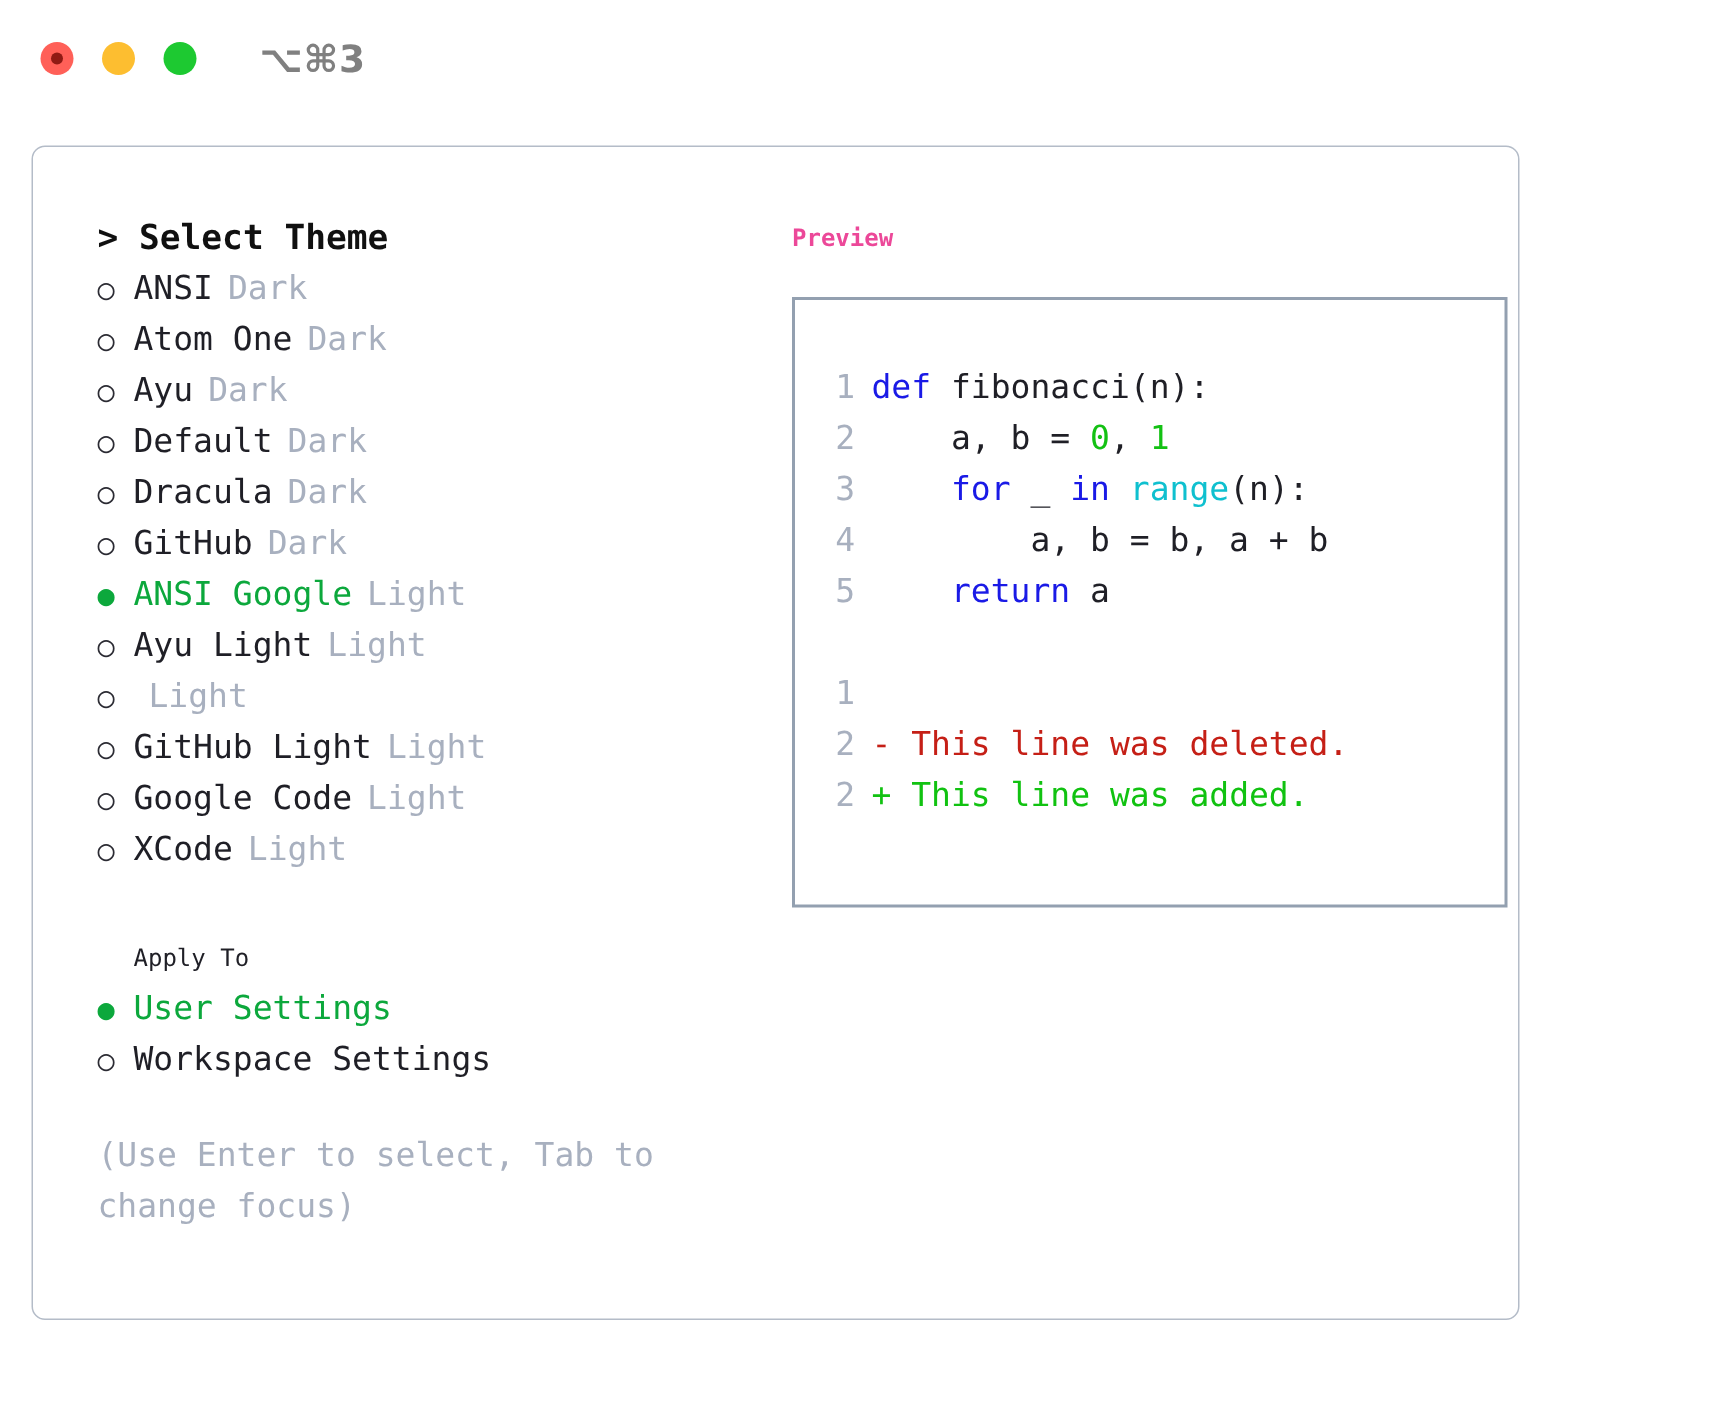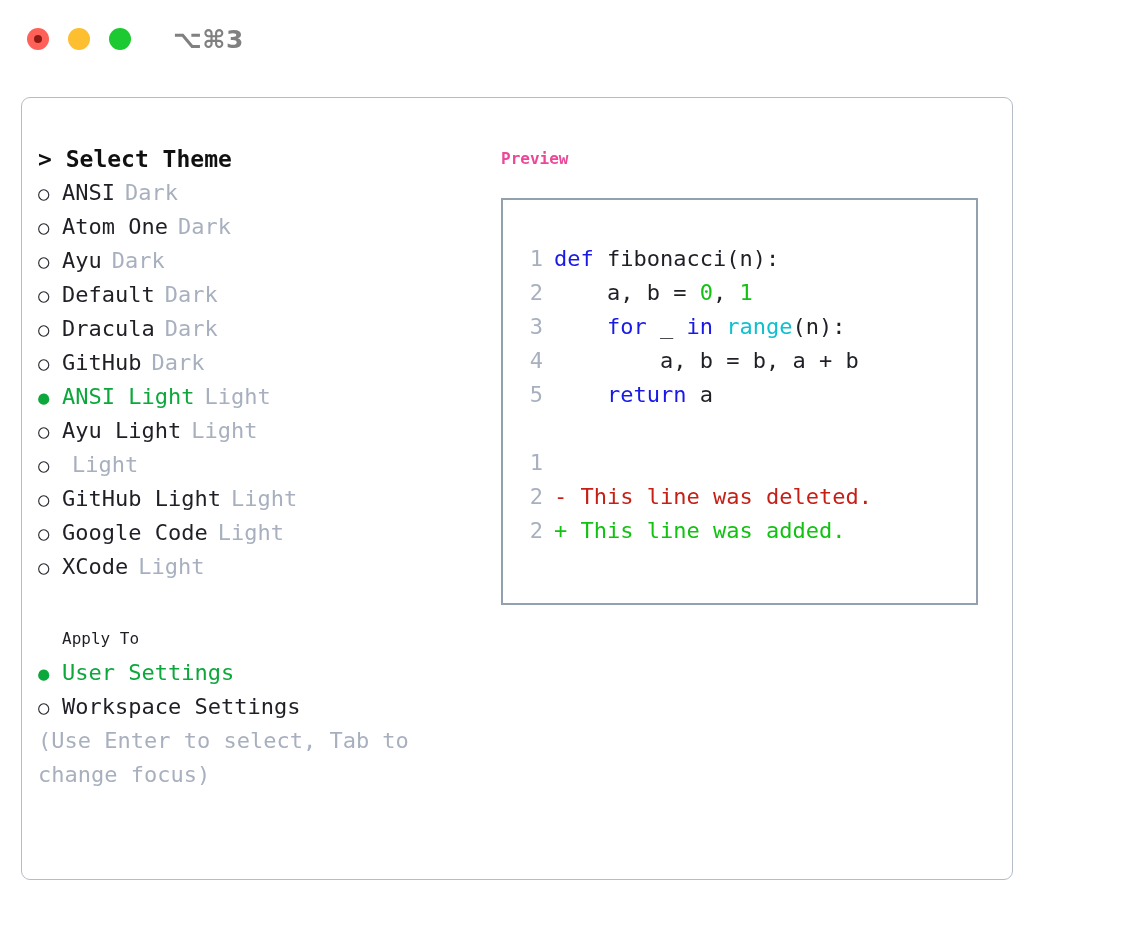--- a/index.html
+++ b/index.html
@@ -67,20 +67,21 @@
   #card {
     position: absolute;
     left: 21px;
     top: 97px;
     width: 992px;
     height: 783px;
     border: 1px solid #b4bcc8;
     border-radius: 9px;
     box-sizing: border-box;
     background: #ffffff;
+    padding-left: 27px;
   }
   #card-inner {
     position: relative;
     width: 100%;
     height: 100%;
   }
   
   #left-pane {
     position: absolute;
     left: 16px;
@@ -120,20 +121,21 @@
   }
   .section-gap { height: 38px; }
   #apply-title {
     font-size: 16px;
     color: #1f1f26;
     line-height: 34px;
     padding-left: 24px;
     white-space: pre;
   }
   #hint {
+    margin-top: 30px;
     font-size: 22px;
     line-height: 34px;
     color: #a8b0bf;
     width: 410px;
     white-space: pre-wrap;
   }
   
   #right-pane {
     position: absolute;
     left: 479px;
@@ -205,21 +207,21 @@
 
       <div id="left-pane">
         <div class="pane-title">&gt; Select Theme</div>
         <div id="theme-list">
             <div class="opt-row"><span class="bullet">○</span><span class="opt-label">ANSI</span><span class="opt-tag">Dark</span></div>
             <div class="opt-row"><span class="bullet">○</span><span class="opt-label">Atom One</span><span class="opt-tag">Dark</span></div>
             <div class="opt-row"><span class="bullet">○</span><span class="opt-label">Ayu</span><span class="opt-tag">Dark</span></div>
             <div class="opt-row"><span class="bullet">○</span><span class="opt-label">Default</span><span class="opt-tag">Dark</span></div>
             <div class="opt-row"><span class="bullet">○</span><span class="opt-label">Dracula</span><span class="opt-tag">Dark</span></div>
             <div class="opt-row"><span class="bullet">○</span><span class="opt-label">GitHub</span><span class="opt-tag">Dark</span></div>
-            <div class="opt-row selected"><span class="bullet selected">●</span><span class="opt-label">ANSI Light</span><span class="opt-tag">Light</span></div>
+            <div class="opt-row selected"><span class="bullet selected">●</span><span class="opt-label">ANSI Google</span><span class="opt-tag">Light</span></div>
             <div class="opt-row"><span class="bullet">○</span><span class="opt-label">Ayu Light</span><span class="opt-tag">Light</span></div>
             <div class="opt-row"><span class="bullet">○</span><span class="opt-tag">Light</span></div>
             <div class="opt-row"><span class="bullet">○</span><span class="opt-label">GitHub Light</span><span class="opt-tag">Light</span></div>
             <div class="opt-row"><span class="bullet">○</span><span class="opt-label">Google Code</span><span class="opt-tag">Light</span></div>
             <div class="opt-row"><span class="bullet">○</span><span class="opt-label">XCode</span><span class="opt-tag">Light</span></div>
           </div>
 
         <div class="section-gap"></div>
 
         <div id="apply-title">Apply To</div>

